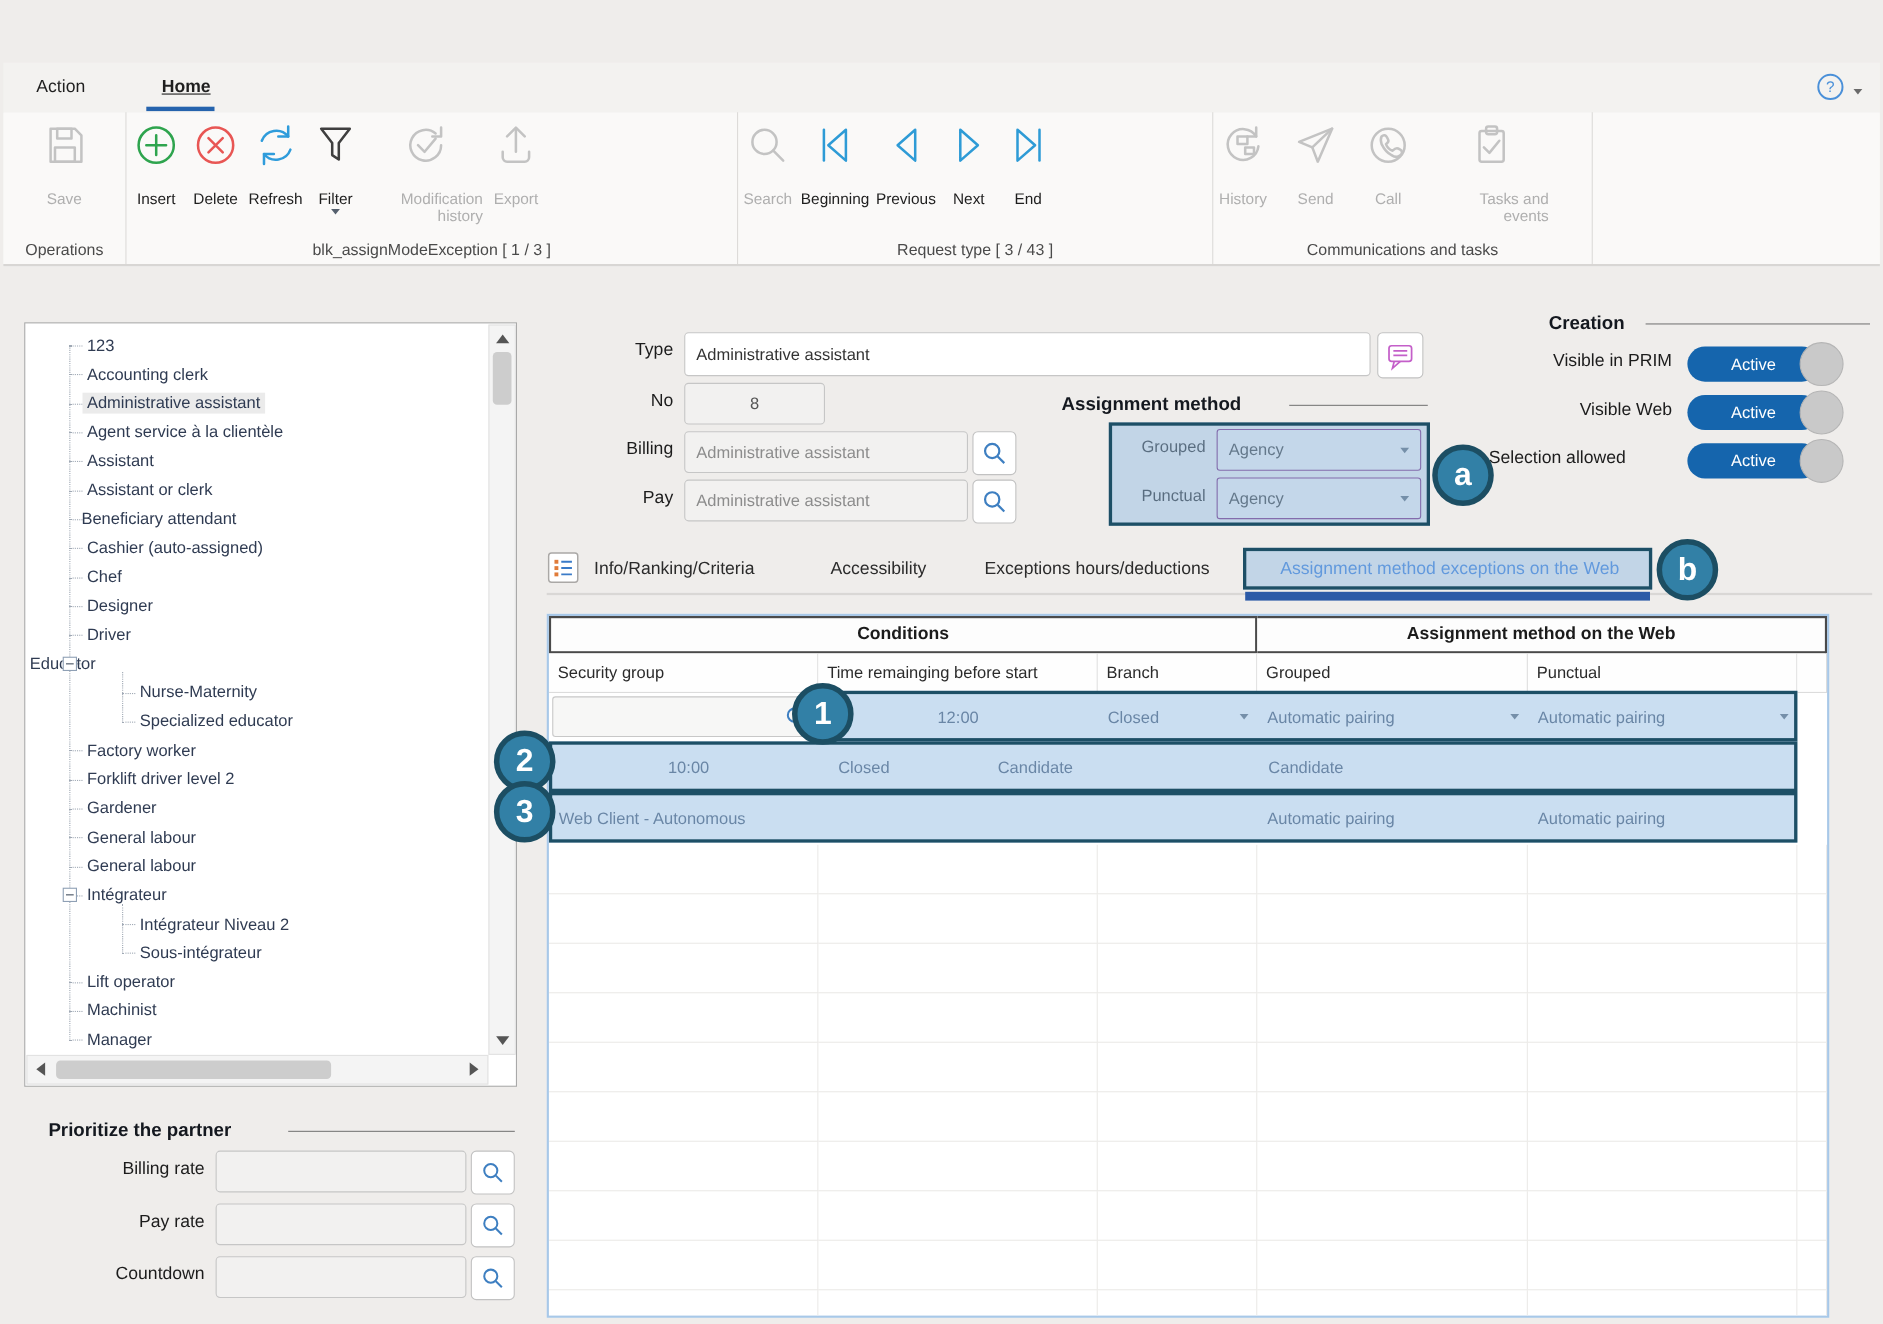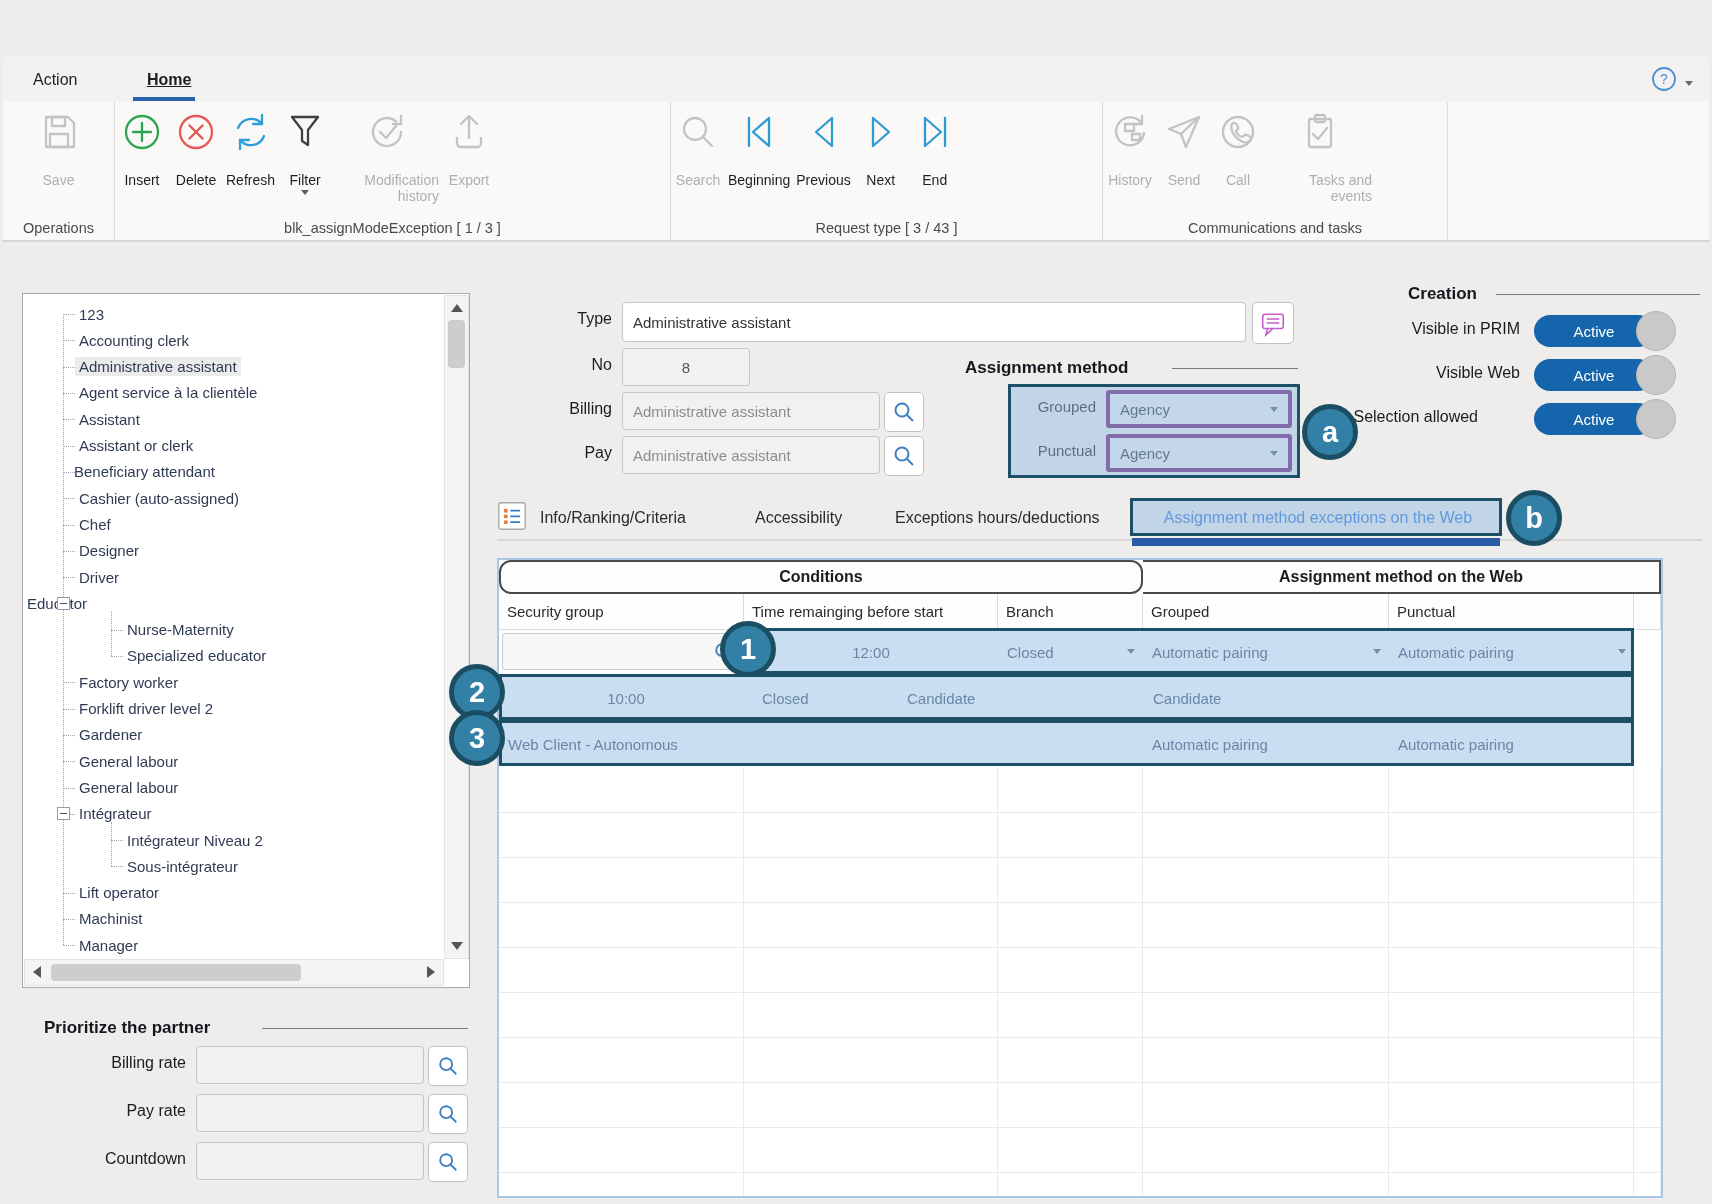--- a/index.html
+++ b/index.html
@@ -26,21 +26,21 @@
   .rib-caret{margin-top:2px;}
   
   .caret-down{display:inline-block;width:0;height:0;border-left:4px solid transparent;border-right:4px solid transparent;border-top:5px solid #55606E;}
   .rule{height:0;border-top:1px solid #7a7a7a;}
   .sec-title{font-weight:bold;font-size:17px;color:#14181f;}
   .field-label{font-size:16px;color:#1c1c1c;text-align:right;}
   .inputbox{background:#fff;border:1px solid #C6C6C6;border-radius:4px;box-sizing:border-box;
             font-size:15px;color:#333;display:flex;align-items:center;padding:0 10px;}
   .inputbox.ro{background:#F2F1F0;color:#8C8C8C;}
   .lookup-btn{background:#fff;border:1px solid #C2C2C2;border-radius:5px;display:flex;align-items:center;justify-content:center;cursor:pointer;}
-  .dropdown{background:#F2F1F0;border:4px solid #701a75;border-radius:3px;box-sizing:border-box;
+  .dropdown{background:#F2F1F0;border:1px solid #701a75;border-radius:3px;box-sizing:border-box;
             font-size:15px;color:#333;display:flex;align-items:center;padding:0 10px;justify-content:space-between;cursor:pointer;}
   
   #treebox{left:22px;top:293px;width:448px;height:695px;background:#fff;border:1px solid #A9A9A9;box-sizing:border-box;overflow:hidden;}
   .tree-item{position:absolute;left:0;width:420px;height:26px;display:flex;align-items:center;font-size:15px;color:#2F3B52;cursor:pointer;}
   .tree-item .tlabel{padding:1px 4px;white-space:nowrap;}
   .tree-item.selected .tlabel{background:#EBEBEB;}
   .tree-hline{position:absolute;border-top:1px dotted #9FA8B4;width:12px;height:0;}
   .tree-vline{position:absolute;border-left:1px dotted #9FA8B4;width:0;}
   .expander{position:absolute;width:13px;height:13px;background:#fff;border:1px solid #8FA0B5;box-sizing:border-box;display:flex;align-items:center;justify-content:center;cursor:pointer;}
   .expander i{display:block;width:7px;height:0;border-top:1.5px solid #445060;}
@@ -239,21 +239,21 @@
               <g fill="none" stroke="#2E9BD6" stroke-width="2.3" stroke-linejoin="round" stroke-linecap="round">
                 <path d="M12 8l16 14-16 14z"></path>
                 <path d="M32 8v28"></path>
               </g>
             </svg>
           </div>
           <div class="rlbl">End</div>
         </div>
         <div class="rib-label">Request type [ 3 / 43 ]</div>
       </div>
-      <div class="rib-group" style="width: 345px;">
+      <div class="rib-group" style="width: 345px; gap: 12px;">
         <div class="rib-btn disabled">
           <div class="ric">
             <svg width="44" height="44" viewBox="0 0 44 44">
               <g fill="none" stroke="#C3C3C3" stroke-width="2.3" stroke-linejoin="round" stroke-linecap="round">
                 <path d="M34 14A14 14 0 1 0 36 23"></path>
                 <path d="M34 6v8h-8"></path>
                 <rect x="17" y="14" width="9" height="7"></rect>
                 <rect x="24" y="24" width="8" height="6"></rect>
               </g>
             </svg>
@@ -540,21 +540,21 @@
       <div class="tabtxt" style="left: 755px;">Accessibility</div>
       <div class="tabtxt" style="left: 895px;">Exceptions hours/deductions</div>
       <div class="tabtxt active" style="left: 1140px; width: 356px; text-align: center;">Assignment method exceptions on the Web</div>
     </div>
   <div class="abs" style="left:497px;top:539px;width:1205px;height:2px;background:#D9D7D5;"></div>
   <div class="abs" style="left:1132px;top:538px;width:368px;height:8px;background:#2B5AA7;"></div>
   <div class="hl-overlay" style="left:1130px;top:498px;width:372px;height:38px;"></div>
 
   <div class="abs" id="tablebox">
       <div class="thead-group">
-        <div class="tg-cell" style="width: 644px; border-radius: 12px;">Conditions</div>
+        <div class="tg-cell" style="width: 644px;">Conditions</div>
         <div class="tg-cell" style="width: 518px;">Assignment method on the Web</div>
       </div>
       <div class="thead-cols">
         <div class="tc-cell" style="width: 245px;">Security group</div>
         <div class="tc-cell" style="width: 254px;">Time remainging before start</div>
         <div class="tc-cell" style="width: 145px;">Branch</div>
         <div class="tc-cell" style="width: 246px;">Grouped</div>
         <div class="tc-cell" style="width: 245px;">Punctual</div>
         <div class="tc-cell" style="width: 27px;"></div>
       </div>

